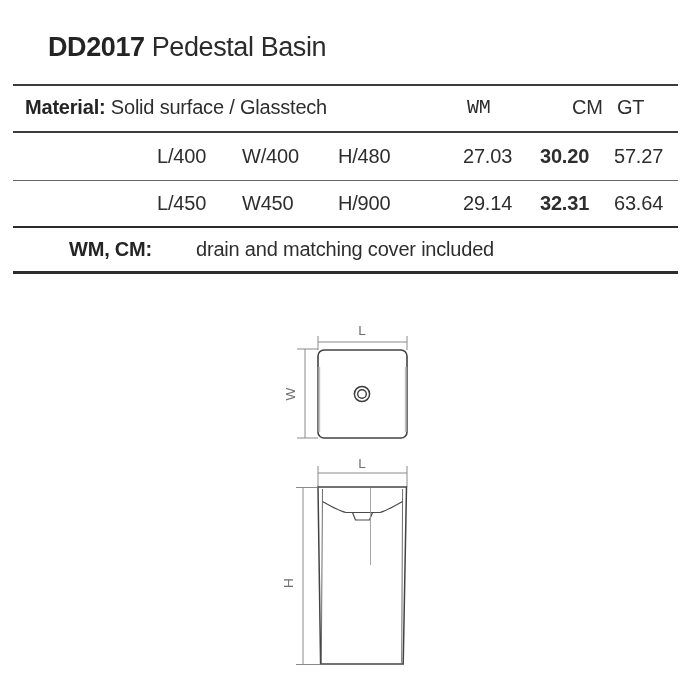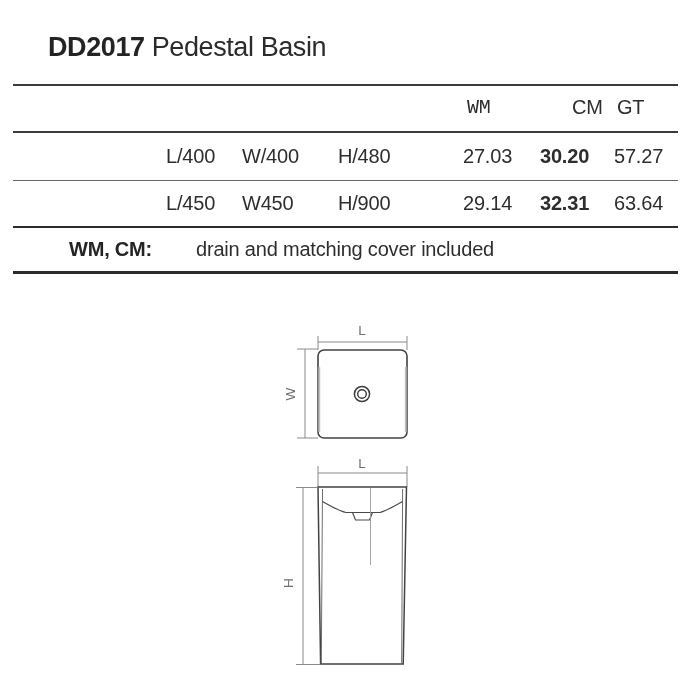--- a/index.html
+++ b/index.html
@@ -27,21 +27,21 @@
   .row.row-material{top:84px;height:48px;}
   .row.row-size1{top:132px;height:49px;}
   .row.row-size2{top:181px;height:46px;}
   .row.row-note{top:227px;height:46px;margin-left:44px;}
   .cell{
     position:absolute;top:50%;transform:translateY(-52%);
     font-size:20px;letter-spacing:-0.2px;white-space:nowrap;color:var(--text);
   }
   .cell.bold{font-weight:700;color:var(--heading);}
   .c-label{left:25px;}
-  .c-l{left:166px;}
+  .c-l{left:157px;}
   .c-w{left:242px;}
   .c-h{left:338px;}
   .c-wm{left:463px;text-align:center;}
   .c-cm{left:540px;font-weight:bold;}
   .c-gt{left:614px;}
   .c-wm-h{left:467px;font-family:Liberation Mono, monospace;}
   .c-cm-h{left:543px;margin-left:29px;}
   .c-gt-h{left:617px;}
   .c-note{left:152px;}
   svg.drawing{position:absolute;left:0;top:0;}
@@ -57,20 +57,21 @@
   <span class="model">DD2017</span><span class="product">Pedestal Basin</span>
 </div>
 
 <div class="rule r1"></div>
 <div class="rule r2"></div>
 <div class="rule r3"></div>
 <div class="rule r4"></div>
 <div class="rule r5"></div>
 
 <div class="row row-material">
+  <span class="cell c-label"><b style="font-weight:700;color:var(--heading);">Material:</b> <span>Solid surface / Glasstech</span></span>
   <span class="cell c-wm-h">WM</span>
   <span class="cell c-cm-h">CM</span>
   <span class="cell c-gt-h">GT</span>
 </div>
 
 <div class="row row-size1">
   <span class="cell c-l">L/400</span>
   <span class="cell c-w">W/400</span>
   <span class="cell c-h">H/480</span>
   <span class="cell c-wm">27.03</span>

